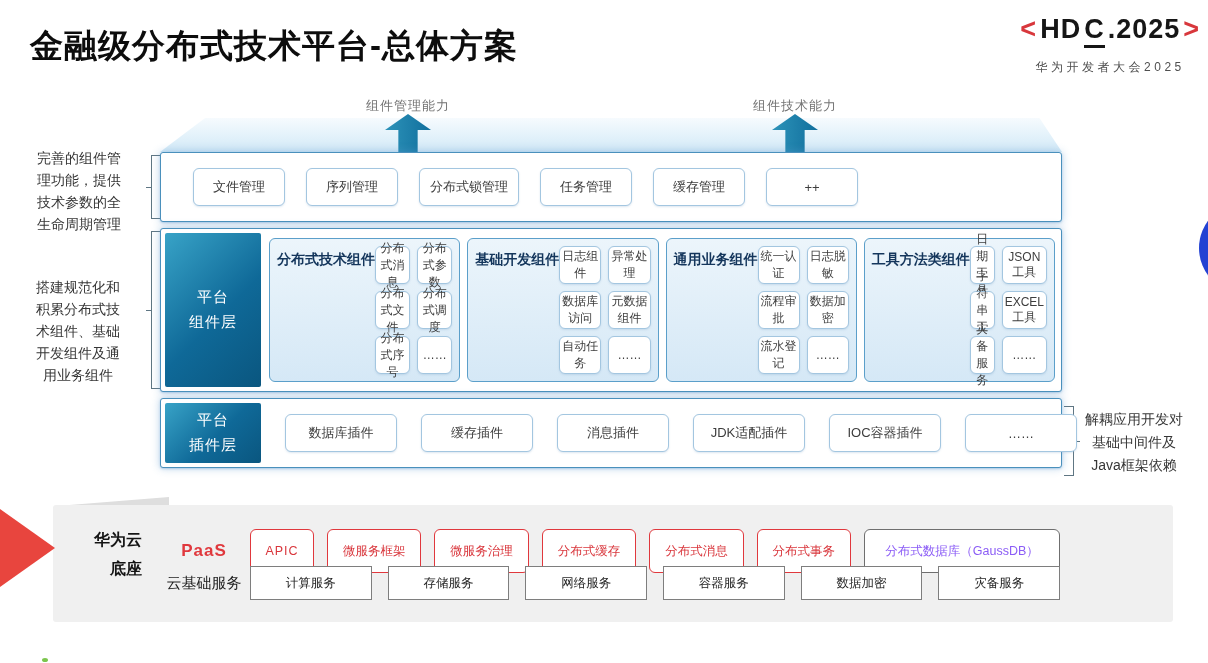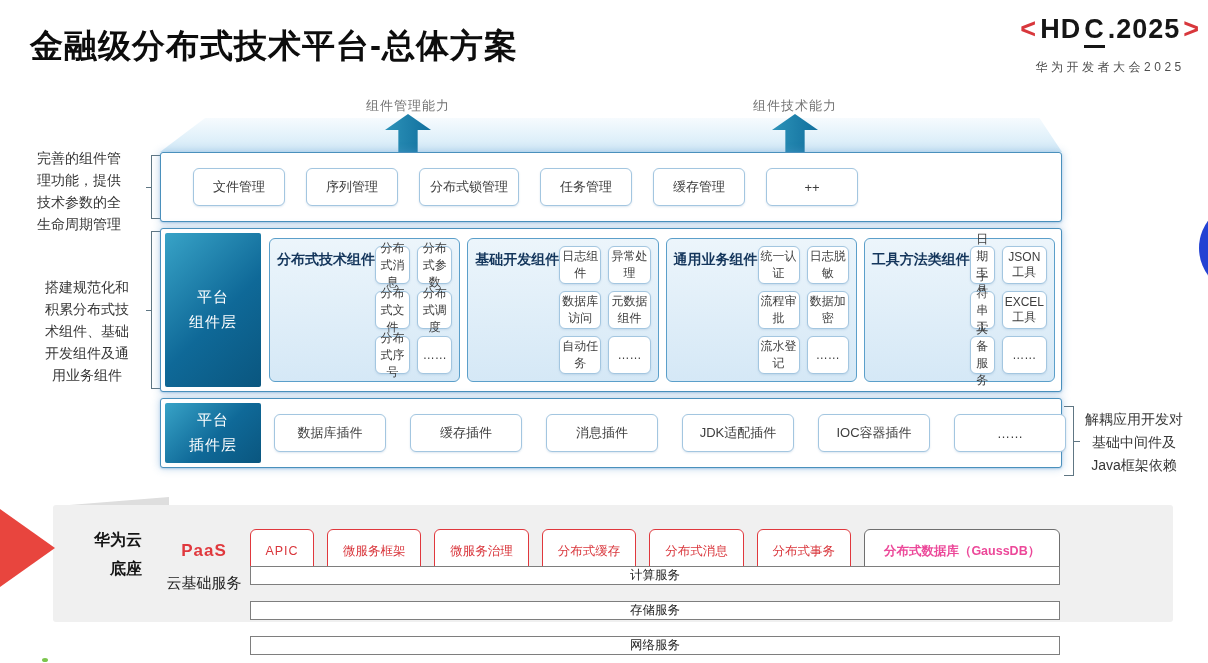--- a/index.html
+++ b/index.html
@@ -11,21 +11,21 @@
   .logo{position:absolute;right:8px;top:14px;text-align:center;}
   .logo-main{display:flex;align-items:baseline;justify-content:center;gap:3px;
              font-size:27px;font-weight:800;color:#161616;letter-spacing:1px;}
   .logo-bracket{color:#d8373c;}
   .logo-c{border-bottom:3px solid #161616;}
   .logo-sub{font-size:12px;color:#4f4f4f;letter-spacing:3.5px;margin-top:11px;}
 
   
   .note{position:absolute;font-size:14px;color:#363636;text-align:center;line-height:22px;}
   #note1{left:34px;top:147px;width:90px;}
-  #note2{left:42px;top:276px;width:90px;}
+  #note2{left:33px;top:276px;width:90px;}
   #note-right{left:1082px;top:408px;width:104px;line-height:23px;}
 
   
   .top-face{position:absolute;left:160px;top:118px;width:902px;height:34px;
             background:linear-gradient(180deg,#f6fbfe 0%,#d2e9f7 100%);
             clip-path:polygon(5% 0,97.5% 0,100% 100%,0 100%);}
   .cap-arrow{position:absolute;width:46px;height:38px;
              background:linear-gradient(90deg,#2d93b9,#116f9d);
              clip-path:polygon(50% 0,100% 42%,71% 42%,71% 100%,29% 100%,29% 42%,0 42%);}
   #cap-arrow-left{left:385px;top:114px;} #cap-arrow-right{left:772px;top:114px;}
@@ -40,21 +40,21 @@
   #row-components{top:228px;height:164px;}
   #row-plugins{top:398px;height:70px;}
   .row-label{flex:0 0 96px;background:linear-gradient(135deg,#38a3c7 0%,#0f6998 55%,#0a567f 100%);
              color:#fff;display:flex;align-items:center;justify-content:center;text-align:center;
              font-size:15px;line-height:1.65;white-space:pre-line;border-radius:2px;letter-spacing:1px;}
   .box{display:flex;align-items:center;justify-content:center;background:#fff;
        border:1px solid #a3c6e0;border-radius:6px;color:#3d3d3d;font-size:13px;
        box-shadow:0 1px 2px rgba(120,160,200,.25);box-sizing:border-box;text-align:center;}
   .strip{flex:1;display:flex;align-items:center;gap:21px;padding-left:28px;}
   .strip .box{height:38px;min-width:92px;padding:0 10px;}
-  #row-plugins .strip{gap:24px;padding-left:13px;}
+  #row-plugins .strip{gap:24px;padding-left:24px;}
   #row-plugins .strip .box{min-width:112px;}
 
   .groups{flex:1;display:flex;gap:7px;padding:5px 2px 5px 8px;}
   .group{flex:1;background:linear-gradient(180deg,#ecf5fb 0%,#d5e8f6 100%);
          border:1px solid #5b9fca;border-radius:6px;padding:7px;display:flex;flex-direction:row;box-sizing:border-box;}
   .group-title{text-align:center;font-weight:700;color:#14365c;font-size:14px;padding:5px 0 9px;}
   .group-grid{display:grid;grid-template-columns:1fr 1fr;gap:7px;flex:1;}
   .group-grid .box{font-size:12px;min-height:30px;padding:0 2px;}
 
   
@@ -71,25 +71,25 @@
            clip-path:polygon(0 100%,100% 0,100% 100%);}
   .base-label{position:absolute;left:68px;top:526px;width:74px;text-align:right;font-size:16px;font-weight:700;
               color:#141414;line-height:1.8;white-space:pre-line;}
   .base-row{position:absolute;left:158px;width:902px;display:flex;align-items:center;}
   #paas-row{top:529px;height:44px;}
   #cloud-row{top:566px;height:34px;}
   .rail-label{width:92px;text-align:center;}
   #paas-row .rail-label{color:#e0383d;font-weight:700;font-size:17px;letter-spacing:1px;}
   #cloud-row .rail-label{color:#222;font-size:15px;}
   .rail-boxes{flex:1;display:flex;gap:13px;height:100%;}
-  #cloud-row .rail-boxes{gap:16px;flex-direction:column;}
+  #cloud-row .rail-boxes{gap:16px;}
   .pbox{border:1px solid #e0383d;color:#d9363c;background:#fff;border-radius:6px;
         display:flex;align-items:center;justify-content:center;font-size:12.5px;flex:1;box-sizing:border-box;}
   .pbox.apic{flex:0 0 64px;letter-spacing:1px;}
-  .pbox.neutral{border-color:#6f6f6f;color:#ec4899;flex:0 0 196px;font-weight:bold;}
+  .pbox.neutral{border-color:#6f6f6f;color:#8b5cf6;flex:0 0 196px;}
   .cbox{flex:1;border:1px solid #7e7e7e;background:#fff;color:#262626;
         display:flex;align-items:center;justify-content:center;font-size:12.5px;box-sizing:border-box;}
 
   
   .red-arrow{position:absolute;left:0;top:509px;width:55px;height:78px;background:#e8453e;
              clip-path:polygon(0 0,100% 50%,0 100%);}
   .blue-circle{position:absolute;left:1199px;top:202px;width:92px;height:92px;border-radius:50%;background:#2342d3;}
   .green-dot{position:absolute;left:42px;top:658px;width:6px;height:4px;background:#7cc54d;border-radius:50%;}
 </style>
 </head>

